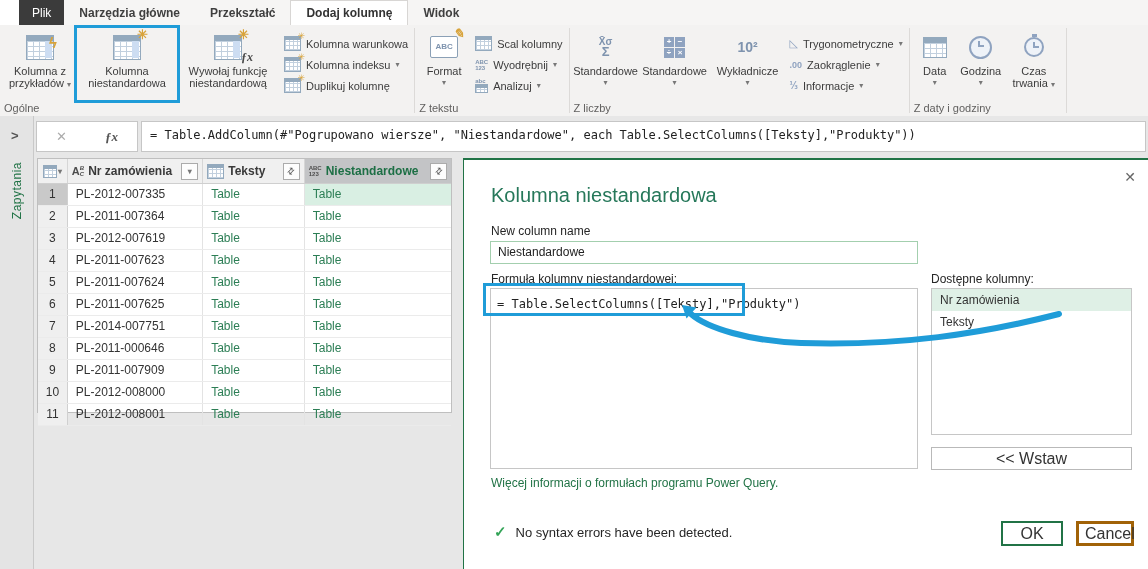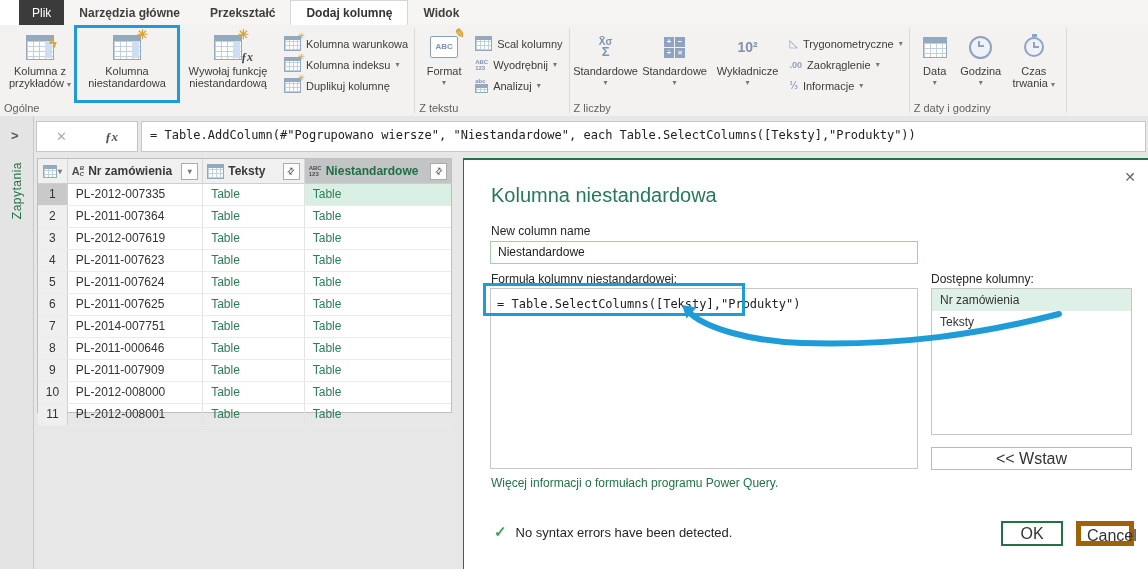--- a/index.html
+++ b/index.html
@@ -108,21 +108,21 @@
   .litem{height:22px;line-height:22px;font-size:12px;color:#333;padding-left:8px;cursor:pointer;}
   .litem.sel{background:#dff0e6;}
   .insert{position:absolute;left:467px;top:287px;width:201px;height:23px;background:#fff;border:1px solid #b9b9b9;
           font-size:16px;color:#333;cursor:pointer;font-family:"Liberation Sans",sans-serif;}
   .help{position:absolute;left:27px;top:316px;font-size:12px;color:#217346;cursor:pointer;text-decoration:none;}
   .status{position:absolute;left:30px;top:363px;display:flex;align-items:center;gap:9px;font-size:13px;color:#262626;}
   .status .chk{color:#33a457;font-size:15px;font-weight:700;}
   .ok,.cancel{position:absolute;top:361px;height:25px;background:#fff;font-size:16px;color:#333;cursor:pointer;
               font-family:"Liberation Sans",sans-serif;}
   .ok{left:537px;width:62px;border:1px solid #217346;box-shadow:inset 0 0 0 1px #217346;}
-  .cancel{left:612px;width:58px;border:5px solid #a16207;}
+  .cancel{left:612px;width:58px;border:3px solid #a16207;}
   .arrow{position:absolute;left:0;top:0;width:685px;height:411px;pointer-events:none;z-index:4;}
 </style>
 </head>
 <body>
 
 <div class="tabs">
   <div class="tab file">Plik</div>
   <div class="tab">Narzędzia główne</div>
   <div class="tab">Przekształć</div>
   <div class="tab active">Dodaj kolumnę</div>

